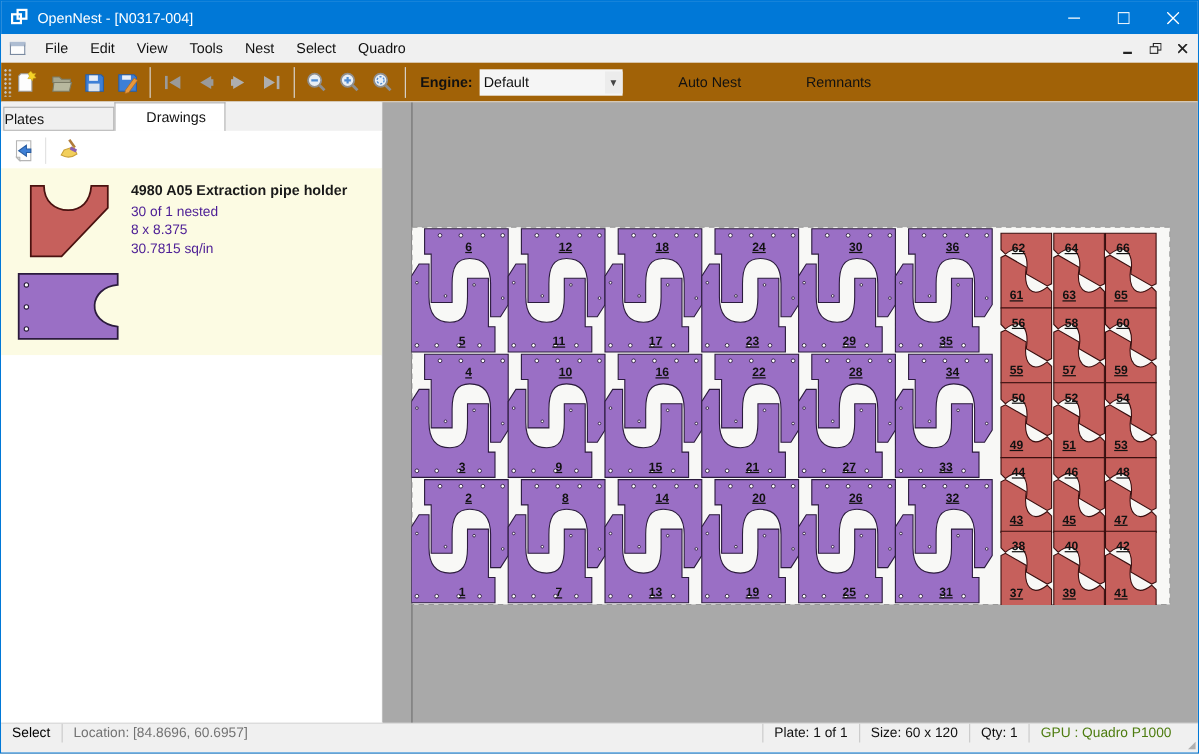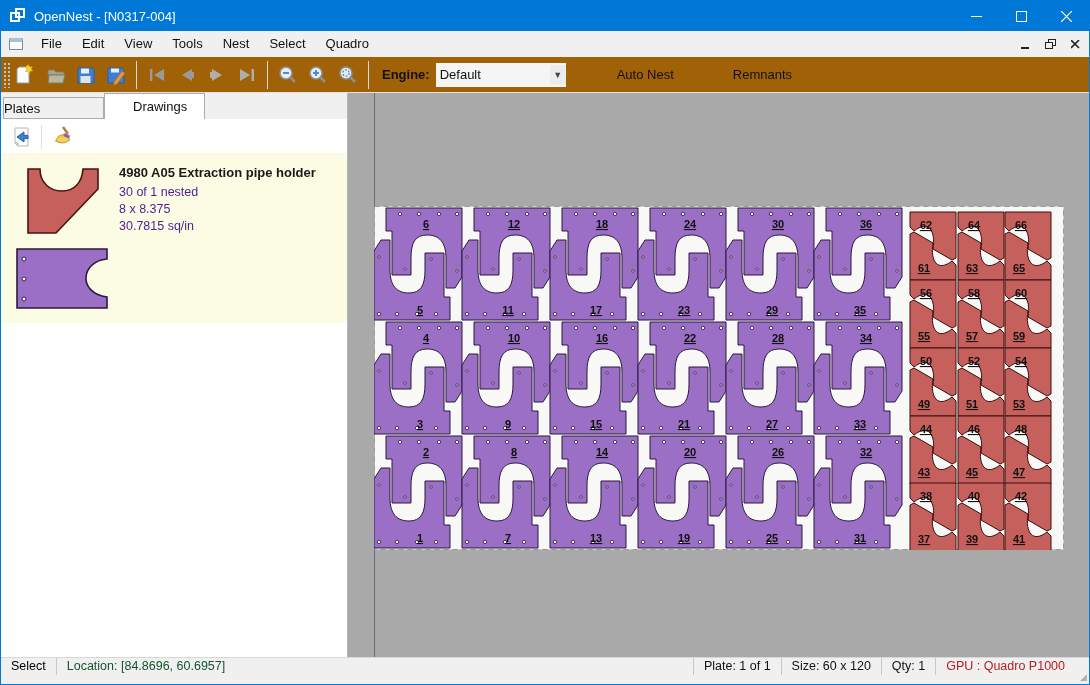--- a/index.html
+++ b/index.html
@@ -57,23 +57,23 @@
   .sidebar-rest { flex:1; background:#fff; }
   
   .canvas { flex:1; position:relative; background:#a9a9a9; overflow:hidden; }
   .docline { position:absolute; left:26px; top:0; width:1px; height:100%; background:#6e6e6e; }
   .plate { position:absolute; left:26px; top:113px; width:690px; height:344px; }
   
   .statusbar { height:27px; background:#f0f0f0; border-top:1px solid #d7d7d7; display:flex; font-size:12.5px; flex:0 0 auto; }
   .sb-cell { padding:0 10px; height:17px; line-height:17px; }
   .sb-sep { width:1px; height:17px; background:#c8c8c8; }
   .sb-mode { color:#000; }
-  .sb-dim { color:#14532d; }
+  .sb-dim { color:#737373; }
   .sb-spacer { flex:1; }
-  .sb-gpu { color:#b91c1c; }
+  .sb-gpu { color:#4d7c0f; }
   .sb-grip { width:14px; height:100%; display:flex; align-items:flex-end; justify-content:flex-end; padding:0 2px 2px 0; color:#b0b0b0; font-size:9px; }
 </style>
 </head>
 <body>
 
 <div class="titlebar">
   <div class="appicon">
       <div class="w1"></div>
       <div class="w2"></div>
     </div>

